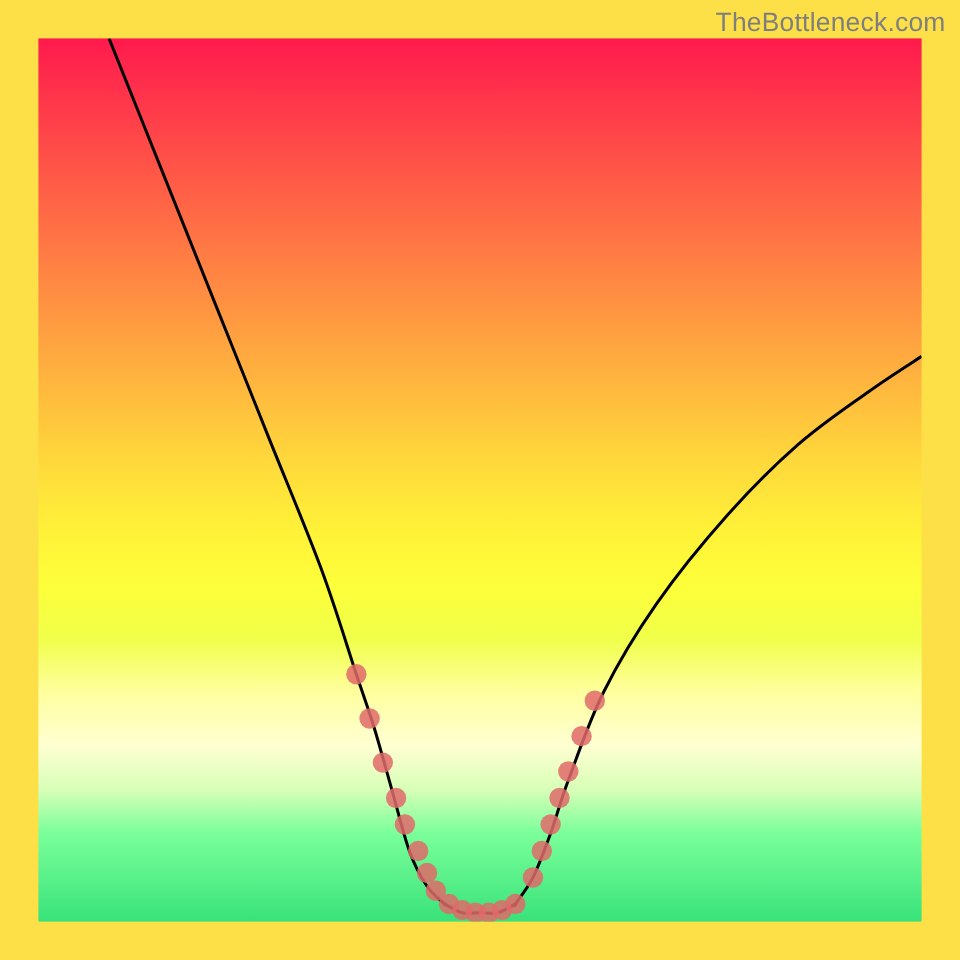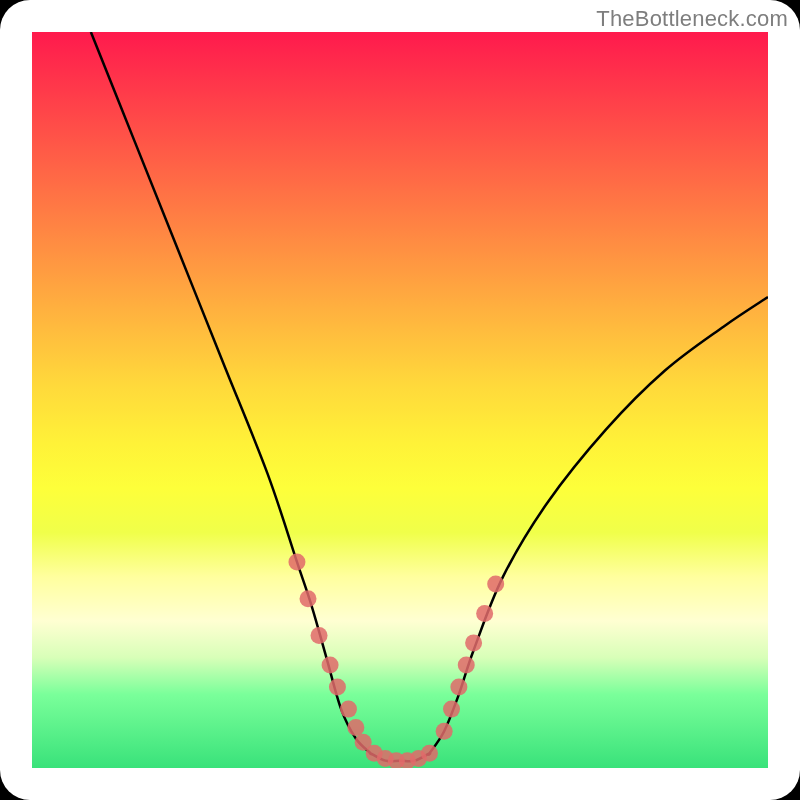--- a/index.html
+++ b/index.html
@@ -10,22 +10,21 @@
     overflow: hidden;
     background: #000;
     font-family: Arial, Helvetica, sans-serif;
   }
   .frame {
     position: absolute;
     top: 0;
     left: 0;
     width: 800px;
     height: 800px;
-    background: #ffffff;
-    border-radius: 30px;
+    background: #fde047;
   }
   .plot-area {
     position: absolute;
     top: 32px;
     left: 32px;
     width: 736px;
     height: 736px;
     background: linear-gradient(to bottom,
       #ff1a4d 0%,
       #ff3a4a 8%,

